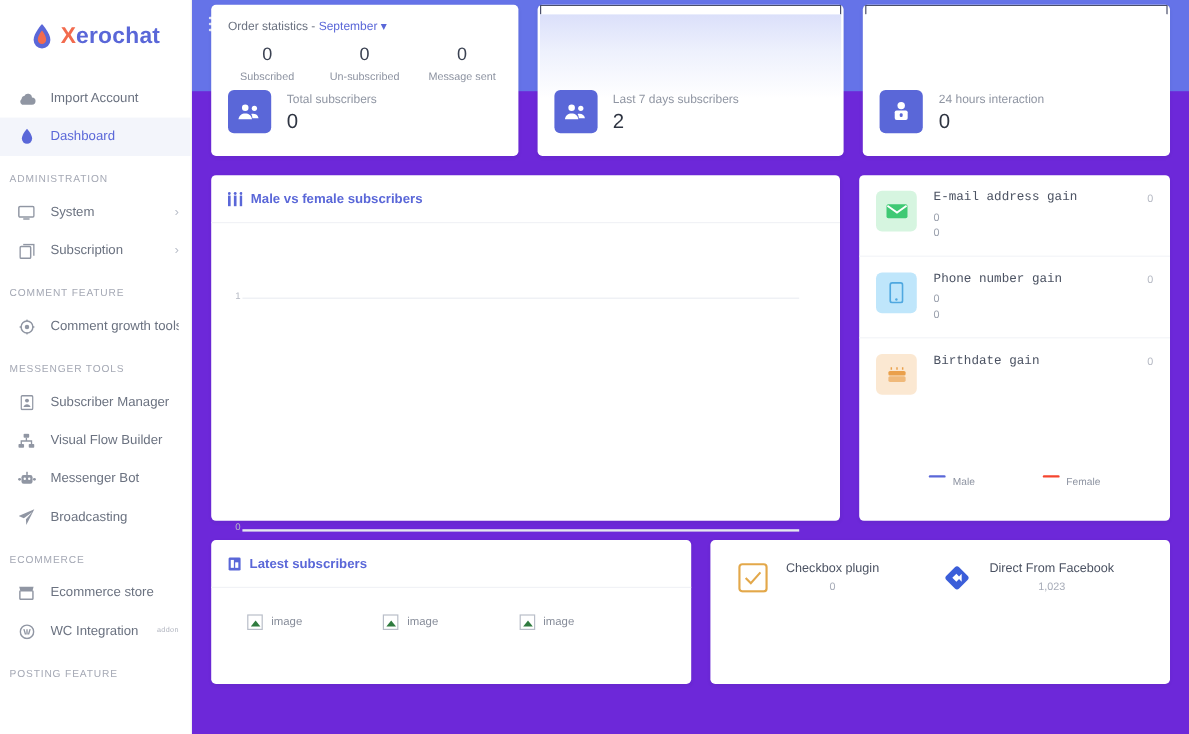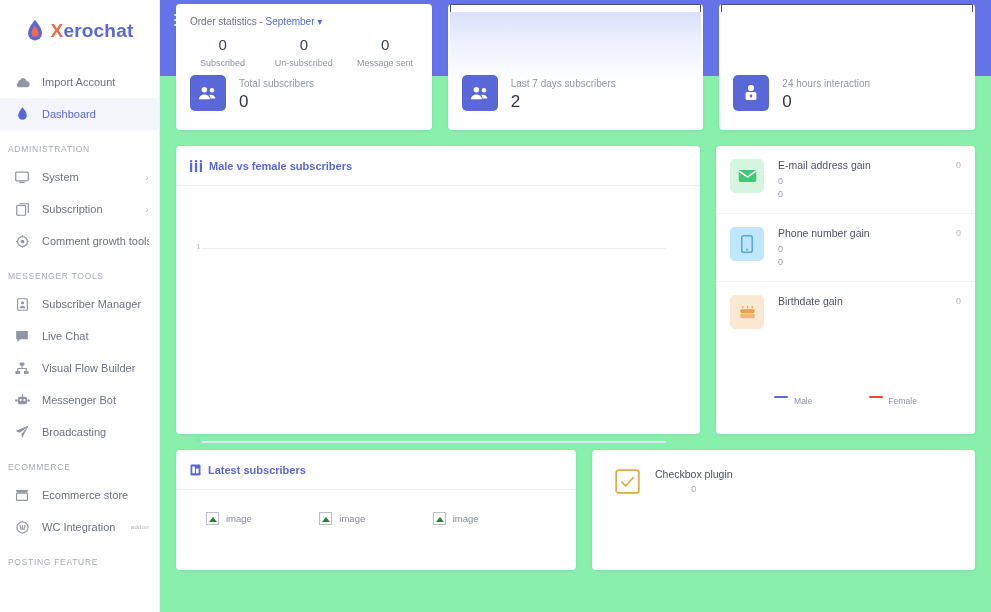--- a/index.html
+++ b/index.html
@@ -49,21 +49,21 @@
   .nav-item.active { background: #f3f5fb; color: #5a67d8; }
   .nav-item.active .ico { color: #5a67d8; }
   .nav-label { flex: 1 1 auto; white-space: nowrap; overflow: hidden; }
   .nav-chevron { color: #b9bec9; font-size: 11px; line-height: 1; }
   .nav-badge {
     font-size: 6px; color: #b0b4bf; margin-left: 5px;
     letter-spacing: .3px; text-transform: lowercase;
   }
 
   
-  .main { flex: 1 1 auto; position: relative; height: 612px; overflow: hidden; background: #86efac; }
+  .main { flex: 1 1 auto; position: relative; height: 612px; overflow: hidden; background: #6d28d9; }
   .topbar {
     height: 40px; background: #6573e8;
     display: flex; align-items: center; justify-content: space-between;
     padding: 0 18px 0 14px;
   }
   .hamburger { width: 18px; cursor: pointer; }
   .hamburger span {
     display: block; height: 2px; background: #e3e6fb;
     border-radius: 1px; margin: 3px 0;
   }
@@ -160,21 +160,21 @@
     position: relative;
   }
   .subs-ico {
     width: 34px; height: 34px; border-radius: 5px; flex: 0 0 34px;
     display: flex; align-items: center; justify-content: center;
   }
   .ico-green { background: #d6f5e0; color: #3fc974; }
   .ico-blue  { background: #bfe6fb; color: #4fa8e0; }
   .ico-orange{ background: #fbe8d2; color: #eaa04b; }
   .subs-body { flex: 1 1 auto; }
-  .subs-name { font-size: 10.5px; color: #4b5262; }
+  .subs-name { font-size: 10.5px; color: #4b5262; font-family: Liberation Mono, monospace; }
   .subs-sub { font-size: 9px; color: #9aa0ad; margin-top: 4px; line-height: 12px; }
   .subs-count { font-size: 9px; color: #b6bac4; position: absolute; right: 14px; top: 14px; }
 
   .legend {
     position: absolute; bottom: 28px; left: 0; right: 0;
     display: flex; justify-content: space-around; padding: 0 30px;
   }
   .legend-item { display: flex; gap: 6px; font-size: 8.5px; color: #8d93a1; }
   .legend-dash { width: 14px; height: 2px; border-radius: 1px; }
 
@@ -254,20 +254,21 @@
         <span class="ico">
           <svg width="13" height="13" viewBox="0 0 14 14">
               <rect x="0.8" y="2.6" width="9.5" height="10.6" rx="1" fill="none" stroke="currentColor" stroke-width="1.3"></rect>
               <path d="M3.6 0.8h9.6v10" fill="none" stroke="currentColor" stroke-width="1.3"></path>
             </svg>
         </span>
         <span class="nav-label">Subscription</span>
         <span class="nav-chevron">›</span>
       </div>
 
+      <div class="nav-section">COMMENT FEATURE</div>
 
       <div class="nav-item">
         <span class="ico">
           <svg width="13" height="13" viewBox="0 0 14 14">
               <circle cx="7" cy="7" r="5.3" fill="none" stroke="currentColor" stroke-width="1.3"></circle>
               <circle cx="7" cy="7" r="2" fill="currentColor"></circle>
               <path d="M7 0.3v1.6M7 12.1v1.6M0.3 7h1.6M12.1 7h1.6" stroke="currentColor" stroke-width="1.3"></path>
             </svg>
         </span>
         <span class="nav-label">Comment growth tools</span>
@@ -279,28 +280,20 @@
         <span class="ico">
           <svg width="11" height="13" viewBox="0 0 12 14">
               <rect x="0.7" y="0.7" width="10.6" height="12.6" rx="1.2" fill="none" stroke="currentColor" stroke-width="1.3"></rect>
               <circle cx="6" cy="5.2" r="1.8" fill="currentColor"></circle>
               <path d="M2.8 11c.5-1.8 1.8-2.6 3.2-2.6s2.7.8 3.2 2.6z" fill="currentColor"></path>
             </svg>
         </span>
         <span class="nav-label">Subscriber Manager</span>
       </div>
 
-      <div class="nav-item">
-        <span class="ico">
-          <svg width="14" height="13" viewBox="0 0 15 14">
-              <path d="M1.2 1h12.6v9H5.6L2.4 12.8V10H1.2z" fill="currentColor"></path>
-            </svg>
-        </span>
-        <span class="nav-label">Live Chat</span>
-      </div>
 
       <div class="nav-item">
         <span class="ico">
           <svg width="14" height="13" viewBox="0 0 15 14">
               <rect x="5" y="0.6" width="5" height="3.4" rx=".8" fill="currentColor"></rect>
               <rect x="0.4" y="9.6" width="5" height="3.4" rx=".8" fill="currentColor"></rect>
               <rect x="9.6" y="9.6" width="5" height="3.4" rx=".8" fill="currentColor"></rect>
               <path d="M7.5 4v3M2.9 9.6V7h9.2v2.6" fill="none" stroke="currentColor" stroke-width="1.2"></path>
             </svg>
         </span>
@@ -600,20 +593,32 @@
                   <svg width="25" height="25" viewBox="0 0 25 25">
                       <rect x="1.2" y="1.2" width="22.6" height="22.6" rx="2.4" fill="none" stroke="#e3a84a" stroke-width="1.8"></rect>
                       <path d="M6.4 12.6l4.3 4.4 8-9" fill="none" stroke="#e3a84a" stroke-width="1.8"></path>
                     </svg>
                 </span>
                 <span>
                   <div class="source-name">Checkbox plugin</div>
                   <div class="source-val">0</div>
                 </span>
               </span>
+              <span class="source">
+                <span class="source-ico">
+                  <svg width="25" height="25" viewBox="0 0 25 25">
+                      <rect x="5" y="5" width="15" height="15" rx="2.5" transform="rotate(45 12.5 12.5)" fill="#3b5ed9"></rect>
+                      <path d="M8.6 12.4l3.4-3.2 2.2 2.2 2.2-2.2v6.6l-2.2-2.2-2.2 2.2z" fill="#ffffff"></path>
+                    </svg>
+                </span>
+                <span>
+                  <div class="source-name">Direct From Facebook</div>
+                  <div class="source-val">1,023</div>
+                </span>
+              </span>
             </div>
           </div>
 
         </div>
 
       </div>
     </div>
   </section>
 </div>
 

